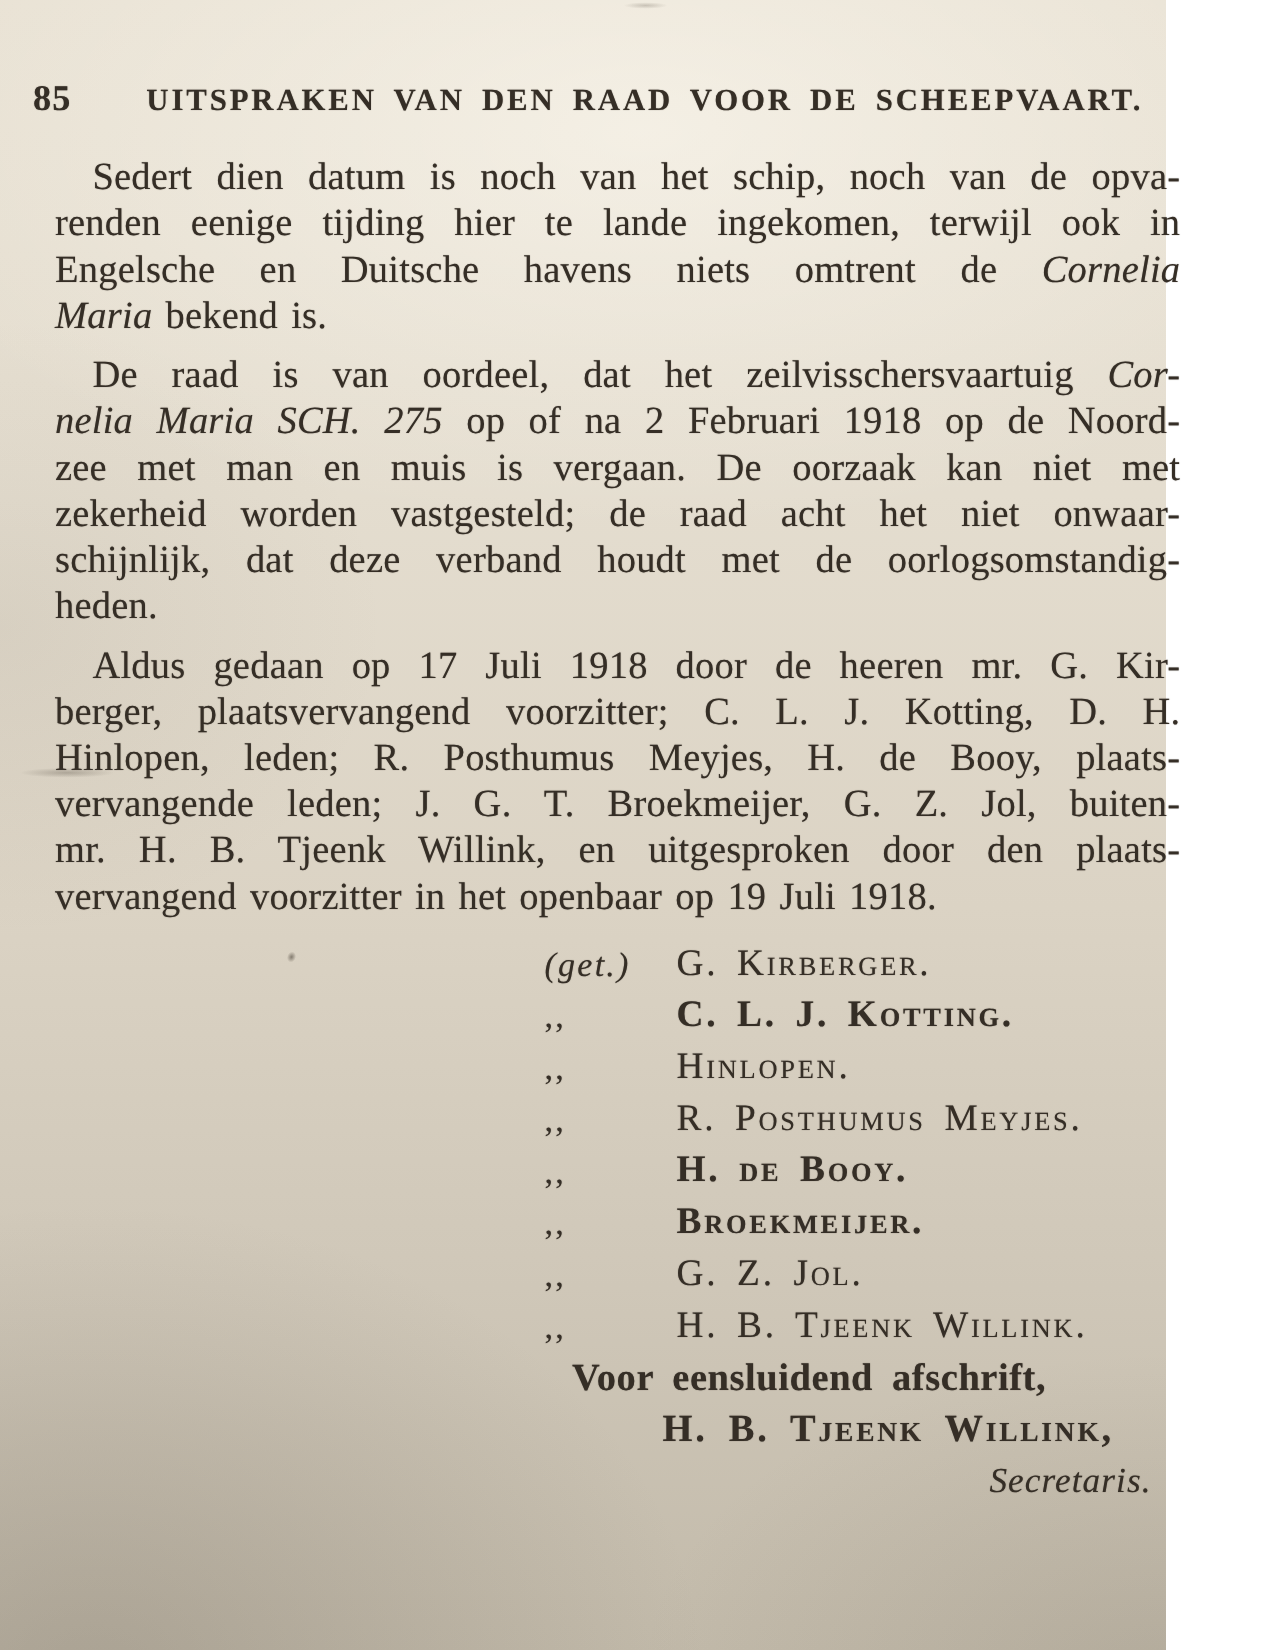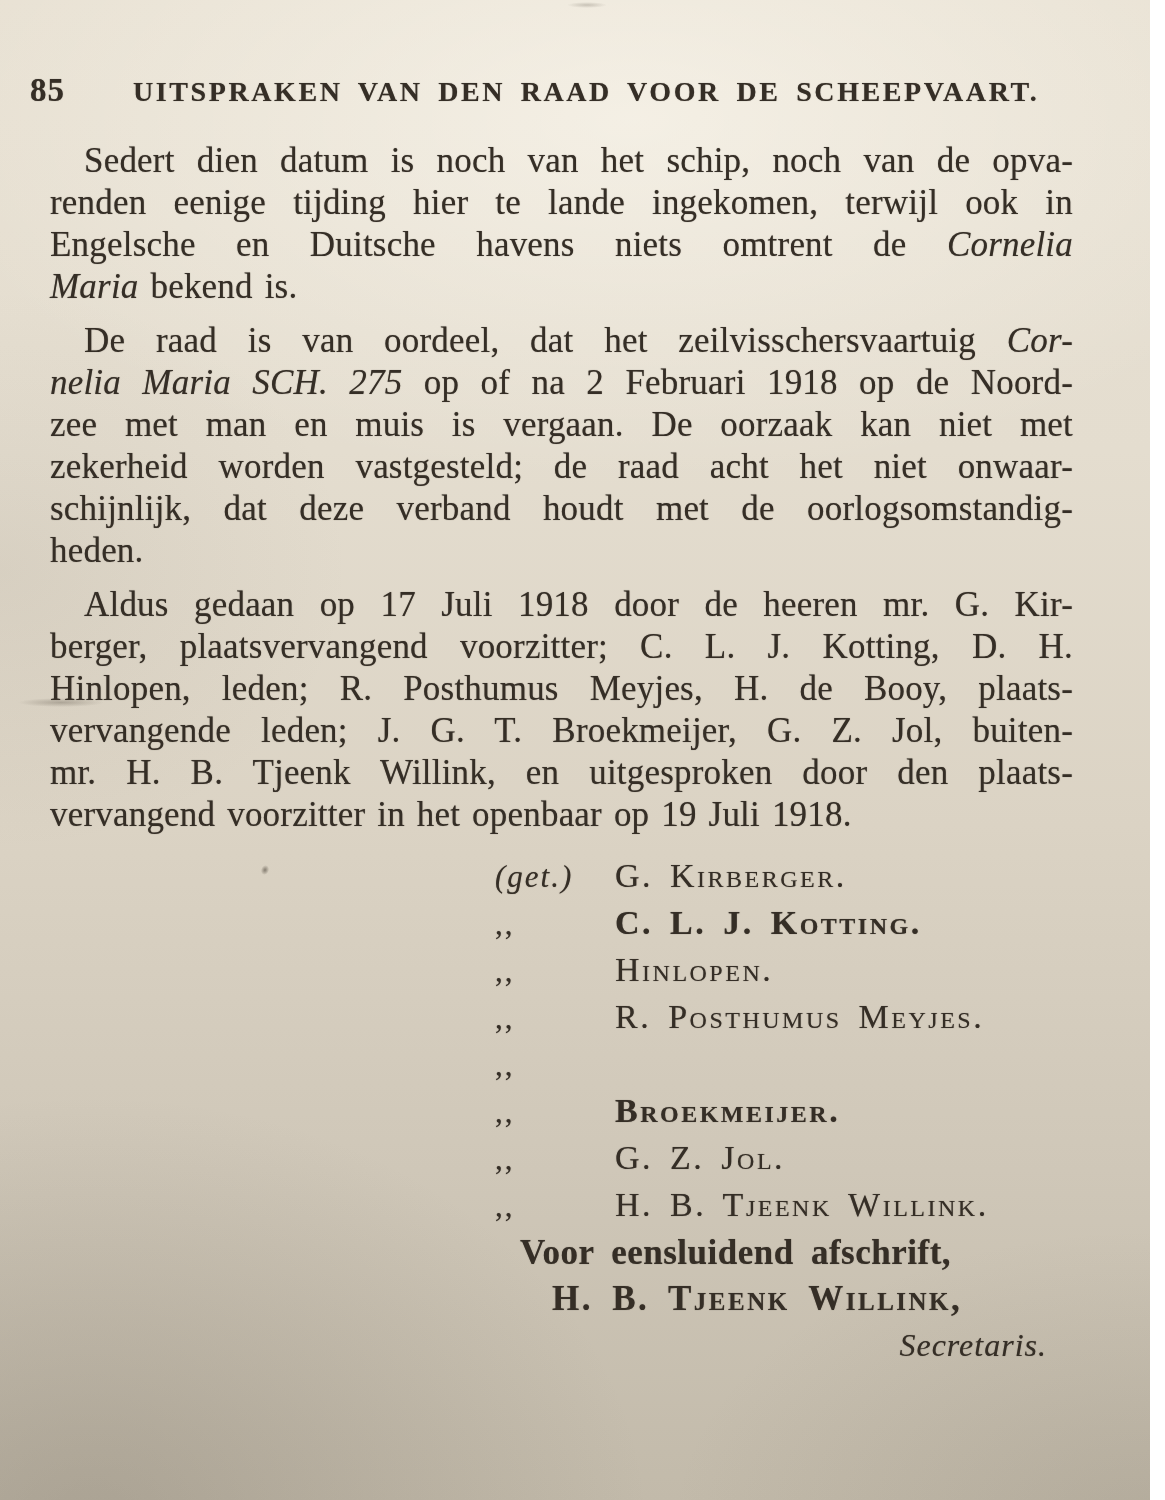--- a/index.html
+++ b/index.html
@@ -1,18 +1,18 @@
 <!DOCTYPE html>
 <html><head>
 <meta charset="utf-8">
 <style>
   html,body{margin:0;padding:0;}
   body{width:1165px;height:1500px;overflow:hidden;}
   .sheet{
-    position:relative;width:1150px;height:1500px;
+    position:relative;width:1060px;height:1500px;
     font-family:"Liberation Serif","DejaVu Serif",serif;
     color:#352e26;
     background:
       radial-gradient(1200px 600px at 55% 8%, rgba(255,252,244,.55), rgba(255,252,244,0) 60%),
       radial-gradient(900px 700px at 8% 102%, rgba(108,100,88,.28), rgba(108,100,88,0) 62%),
       radial-gradient(800px 500px at 100% 102%, rgba(120,112,98,.20), rgba(120,112,98,0) 60%),
       radial-gradient(500px 400px at 0% 38%, rgba(130,120,105,.10), rgba(130,120,105,0) 70%),
       linear-gradient(180deg,#e8e1d3 0%,#e4ddcf 30%,#dbd3c4 55%,#cfc7b8 78%,#c2baaa 100%);
   }
   .ink{ text-shadow:0 0 1px rgba(53,46,38,.55); }
@@ -34,21 +34,21 @@
   
   .sigs{margin-left:495px;margin-top:0;}
   .sig-row{display:flex;align-items:flex-end;height:47px;}
   .sig-prefix{width:120px;font-size:31px;letter-spacing:2px;}
   .sig-prefix.it{font-size:31px;}
   .sig-name{font-size:34px;font-variant:small-caps;letter-spacing:2.5px;word-spacing:6px;}
   .sig-name.bold{font-weight:700;}
   
   .closing{margin-left:520px;margin-top:6px;width:527px;}
   .closing-line1{font-size:35px;font-weight:700;line-height:46px;word-spacing:8px;letter-spacing:.5px;}
-  .closing-line2{font-size:35px;font-weight:700;font-variant:small-caps;line-height:46px;margin-left:32px;letter-spacing:2.5px;word-spacing:8px;}
+  .closing-line2{font-size:35px;font-weight:700;font-variant:small-caps;line-height:46px;margin-left:48px;letter-spacing:2.5px;word-spacing:8px;text-align:center;}
   .closing-line3{font-size:32px;font-style:italic;line-height:46px;text-align:right;letter-spacing:1px;}
   
   .smudge{position:absolute;left:18px;top:698px;width:86px;height:9px;border-radius:50%;
     background:radial-gradient(closest-side,rgba(90,82,70,.35),rgba(90,82,70,0));}
   .speck{position:absolute;left:261px;top:865px;width:8px;height:10px;border-radius:50%;
     background:radial-gradient(closest-side,rgba(60,52,42,.55),rgba(60,52,42,0));transform:rotate(20deg);}
   .speck2{position:absolute;left:567px;top:2px;width:40px;height:6px;border-radius:50%;
     background:radial-gradient(closest-side,rgba(80,72,60,.25),rgba(80,72,60,0));}
 </style>
 </head>
@@ -98,20 +98,21 @@
       <div class="sig-row">
         <span class="sig-prefix">,,</span>
         <span class="sig-name">Hinlopen.</span>
       </div>
       <div class="sig-row">
         <span class="sig-prefix">,,</span>
         <span class="sig-name">R. Posthumus Meyjes.</span>
       </div>
       <div class="sig-row">
         <span class="sig-prefix">,,</span>
+        <span class="sig-name bold">H. de Booy.</span>
       </div>
       <div class="sig-row">
         <span class="sig-prefix">,,</span>
         <span class="sig-name bold">Broekmeijer.</span>
       </div>
       <div class="sig-row">
         <span class="sig-prefix">,,</span>
         <span class="sig-name">G. Z. Jol.</span>
       </div>
       <div class="sig-row">

